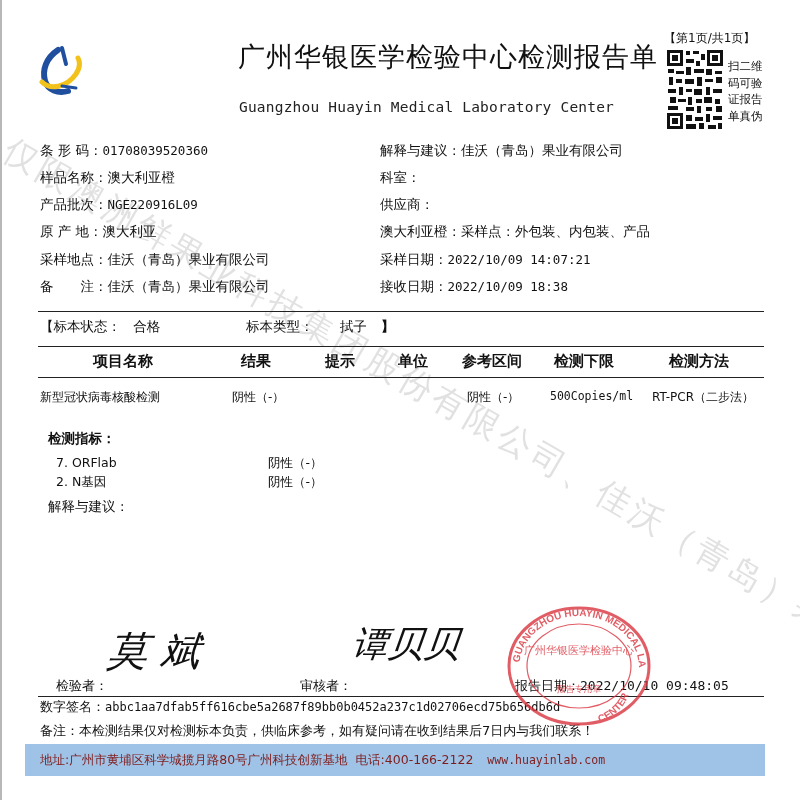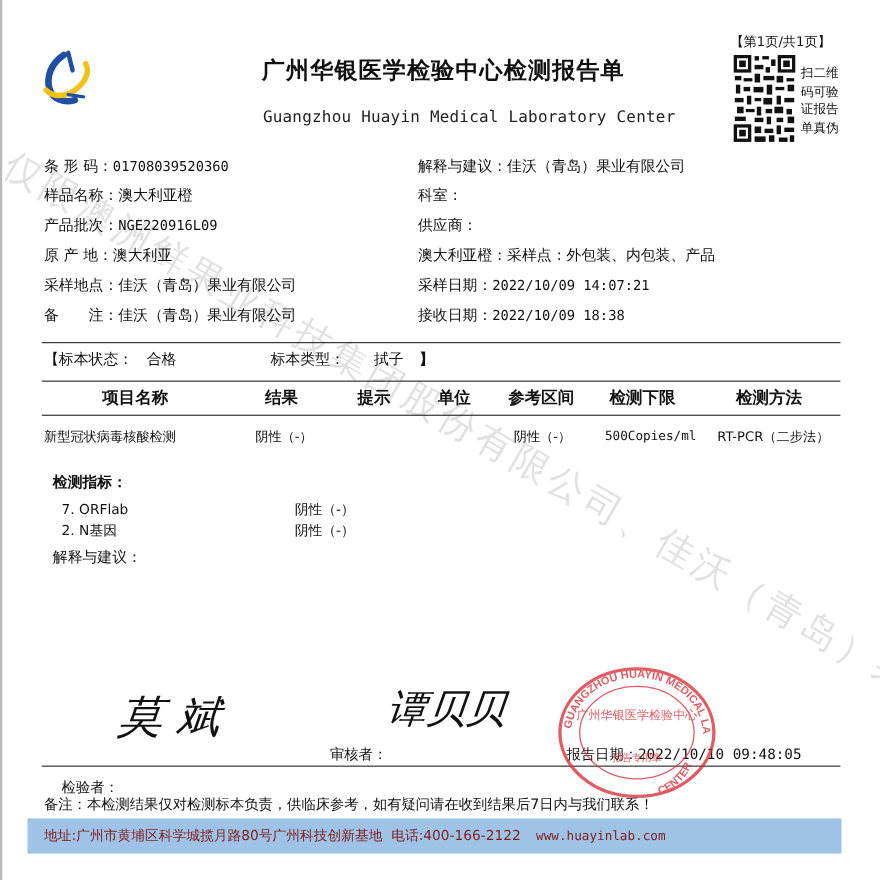--- a/index.html
+++ b/index.html
@@ -3,21 +3,21 @@
   <meta charset="utf-8">
   <style>
     * { box-sizing: border-box; margin: 0; padding: 0; }
     html, body { width: 800px; height: 800px; background: #ffffff; overflow: hidden; }
     body { position: relative; font-family: "DejaVu Sans", "Liberation Sans", sans-serif; color: #111; }
     .page { position: absolute; left: 0; top: 0; width: 800px; height: 800px; background: #fff; }
     .left-edge { position: absolute; left: 0; top: 0; width: 2px; height: 800px; background: #b8b8b8; }
 
     
     .logo { position: absolute; left: 36px; top: 44px; width: 48px; height: 56px; }
-    .title { position: absolute; left: 238px; top: 50px; font-size: 21px; font-weight: bold; letter-spacing: 1px; color: #111; white-space: nowrap; }
+    .title { position: absolute; left: 238px; top: 39px; font-size: 27px; font-weight: normal; letter-spacing: 1px; color: #111; white-space: nowrap; }
     .subtitle { position: absolute; left: 239px; top: 99px; font-family: "DejaVu Sans Mono", "Liberation Mono", monospace; font-size: 14.5px; color: #222; white-space: nowrap; letter-spacing: 0.2px; }
     .page-indicator { position: absolute; left: 664px; top: 30px; font-size: 12px; color: #111; white-space: nowrap; }
     .qr { position: absolute; left: 666px; top: 49px; width: 58px; height: 81px; background: #fff; }
     .qr-caption { position: absolute; left: 728px; top: 58px; font-size: 11.5px; line-height: 16.5px; width: 36px; color: #111; }
 
     
     .info { position: absolute; font-size: 13.5px; white-space: nowrap; color: #111; }
     .info .lbl { display: inline-block; }
     .info .val-mono { font-family: "DejaVu Sans Mono", "Liberation Mono", monospace; font-size: 12.5px; }
 
@@ -203,28 +203,31 @@
 
   <div class="section-title bold" style="left:48px;top:430px;">检测指标：</div>
   <div class="indicator" style="left:56px;top:455px;">7. ORFlab</div>
   <div class="indicator" style="left:268px;top:455px;">阴性（-）</div>
   <div class="indicator" style="left:56px;top:474px;">2. N基因</div>
   <div class="indicator" style="left:268px;top:474px;">阴性（-）</div>
 
   <div class="section-title" style="left:48px;top:498px;">解释与建议：</div>
 
   <div class="signature" style="left:108px;top:624px;">莫 斌</div>
-  <div class="sig-label" style="left:56px;margin-top:30px;">检验者：</div>
+  <div class="sig-label" style="left:56px;">检验者：</div>
   <div class="signature" style="left:352px;top:620px;font-size:36px;">谭贝贝</div>
   <div class="sig-label" style="left:300px;">审核者：</div>
   <div class="report-date">
     <span>报告日期：</span><span class="mono">2022/10/10 09:48:05</span>
   </div>
   <div class="hr" style="left:38px;top:696px;width:726px;"></div>
 
+  <div class="digital-sig">
+    <span>数字签名：</span><span class="mono">abbc1aa7dfab5ff616cbe5a2687f89bb0b0452a237c1d02706ecd75b656db6d</span>
+  </div>
   <div class="note">备注：本检测结果仅对检测标本负责，供临床参考，如有疑问请在收到结果后7日内与我们联系！</div>
 
   <svg class="stamp" viewBox="0 0 148 124">
     <defs>
       <path id="stampArc" d="M14 66 A60 52 0 0 1 134 66"></path>
       <path id="stampArcLow" d="M22 80 A52 44 0 0 0 126 80"></path>
     </defs>
     <ellipse cx="74" cy="64" rx="70" ry="58" fill="none" stroke="#d9303a" stroke-width="3"></ellipse>
     <ellipse cx="74" cy="64" rx="52" ry="42" fill="none" stroke="#d9303a" stroke-width="1.2"></ellipse>
     <text font-size="10" font-weight="bold" fill="#d9303a" font-family="Liberation Sans, sans-serif"><textPath href="#stampArc" startOffset="3%">GUANGZHOU HUAYIN MEDICAL LABORATORY</textPath></text>

